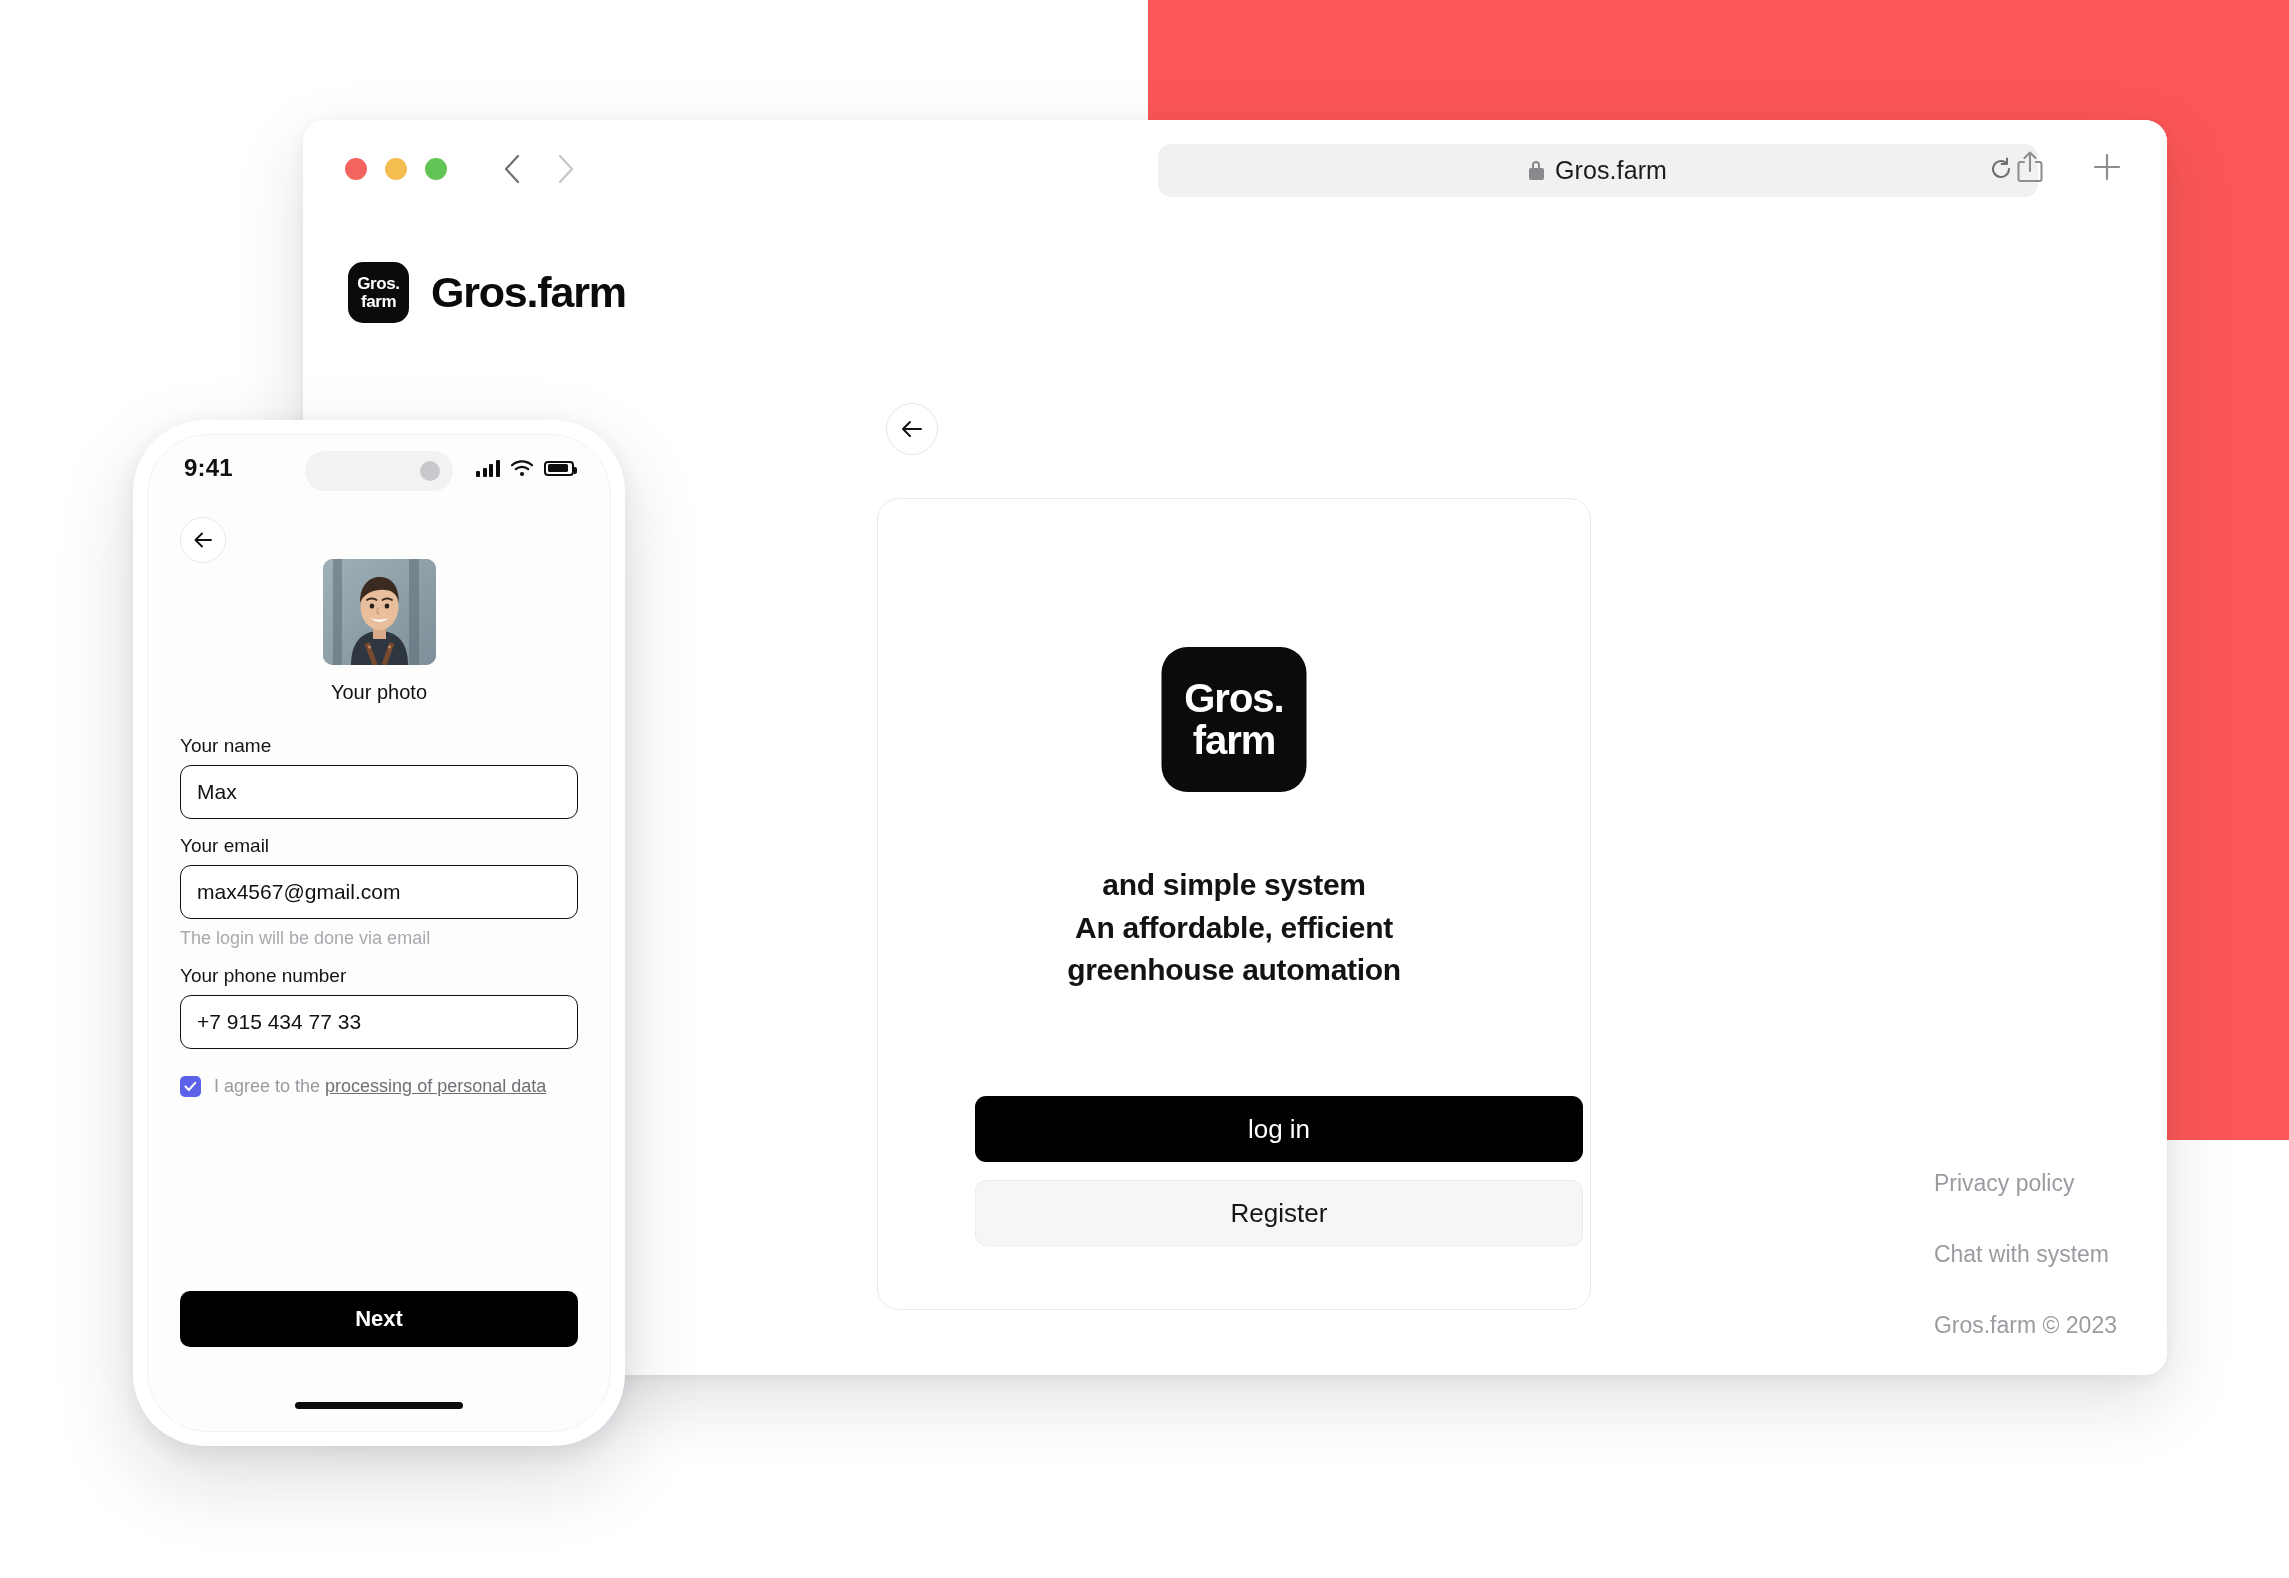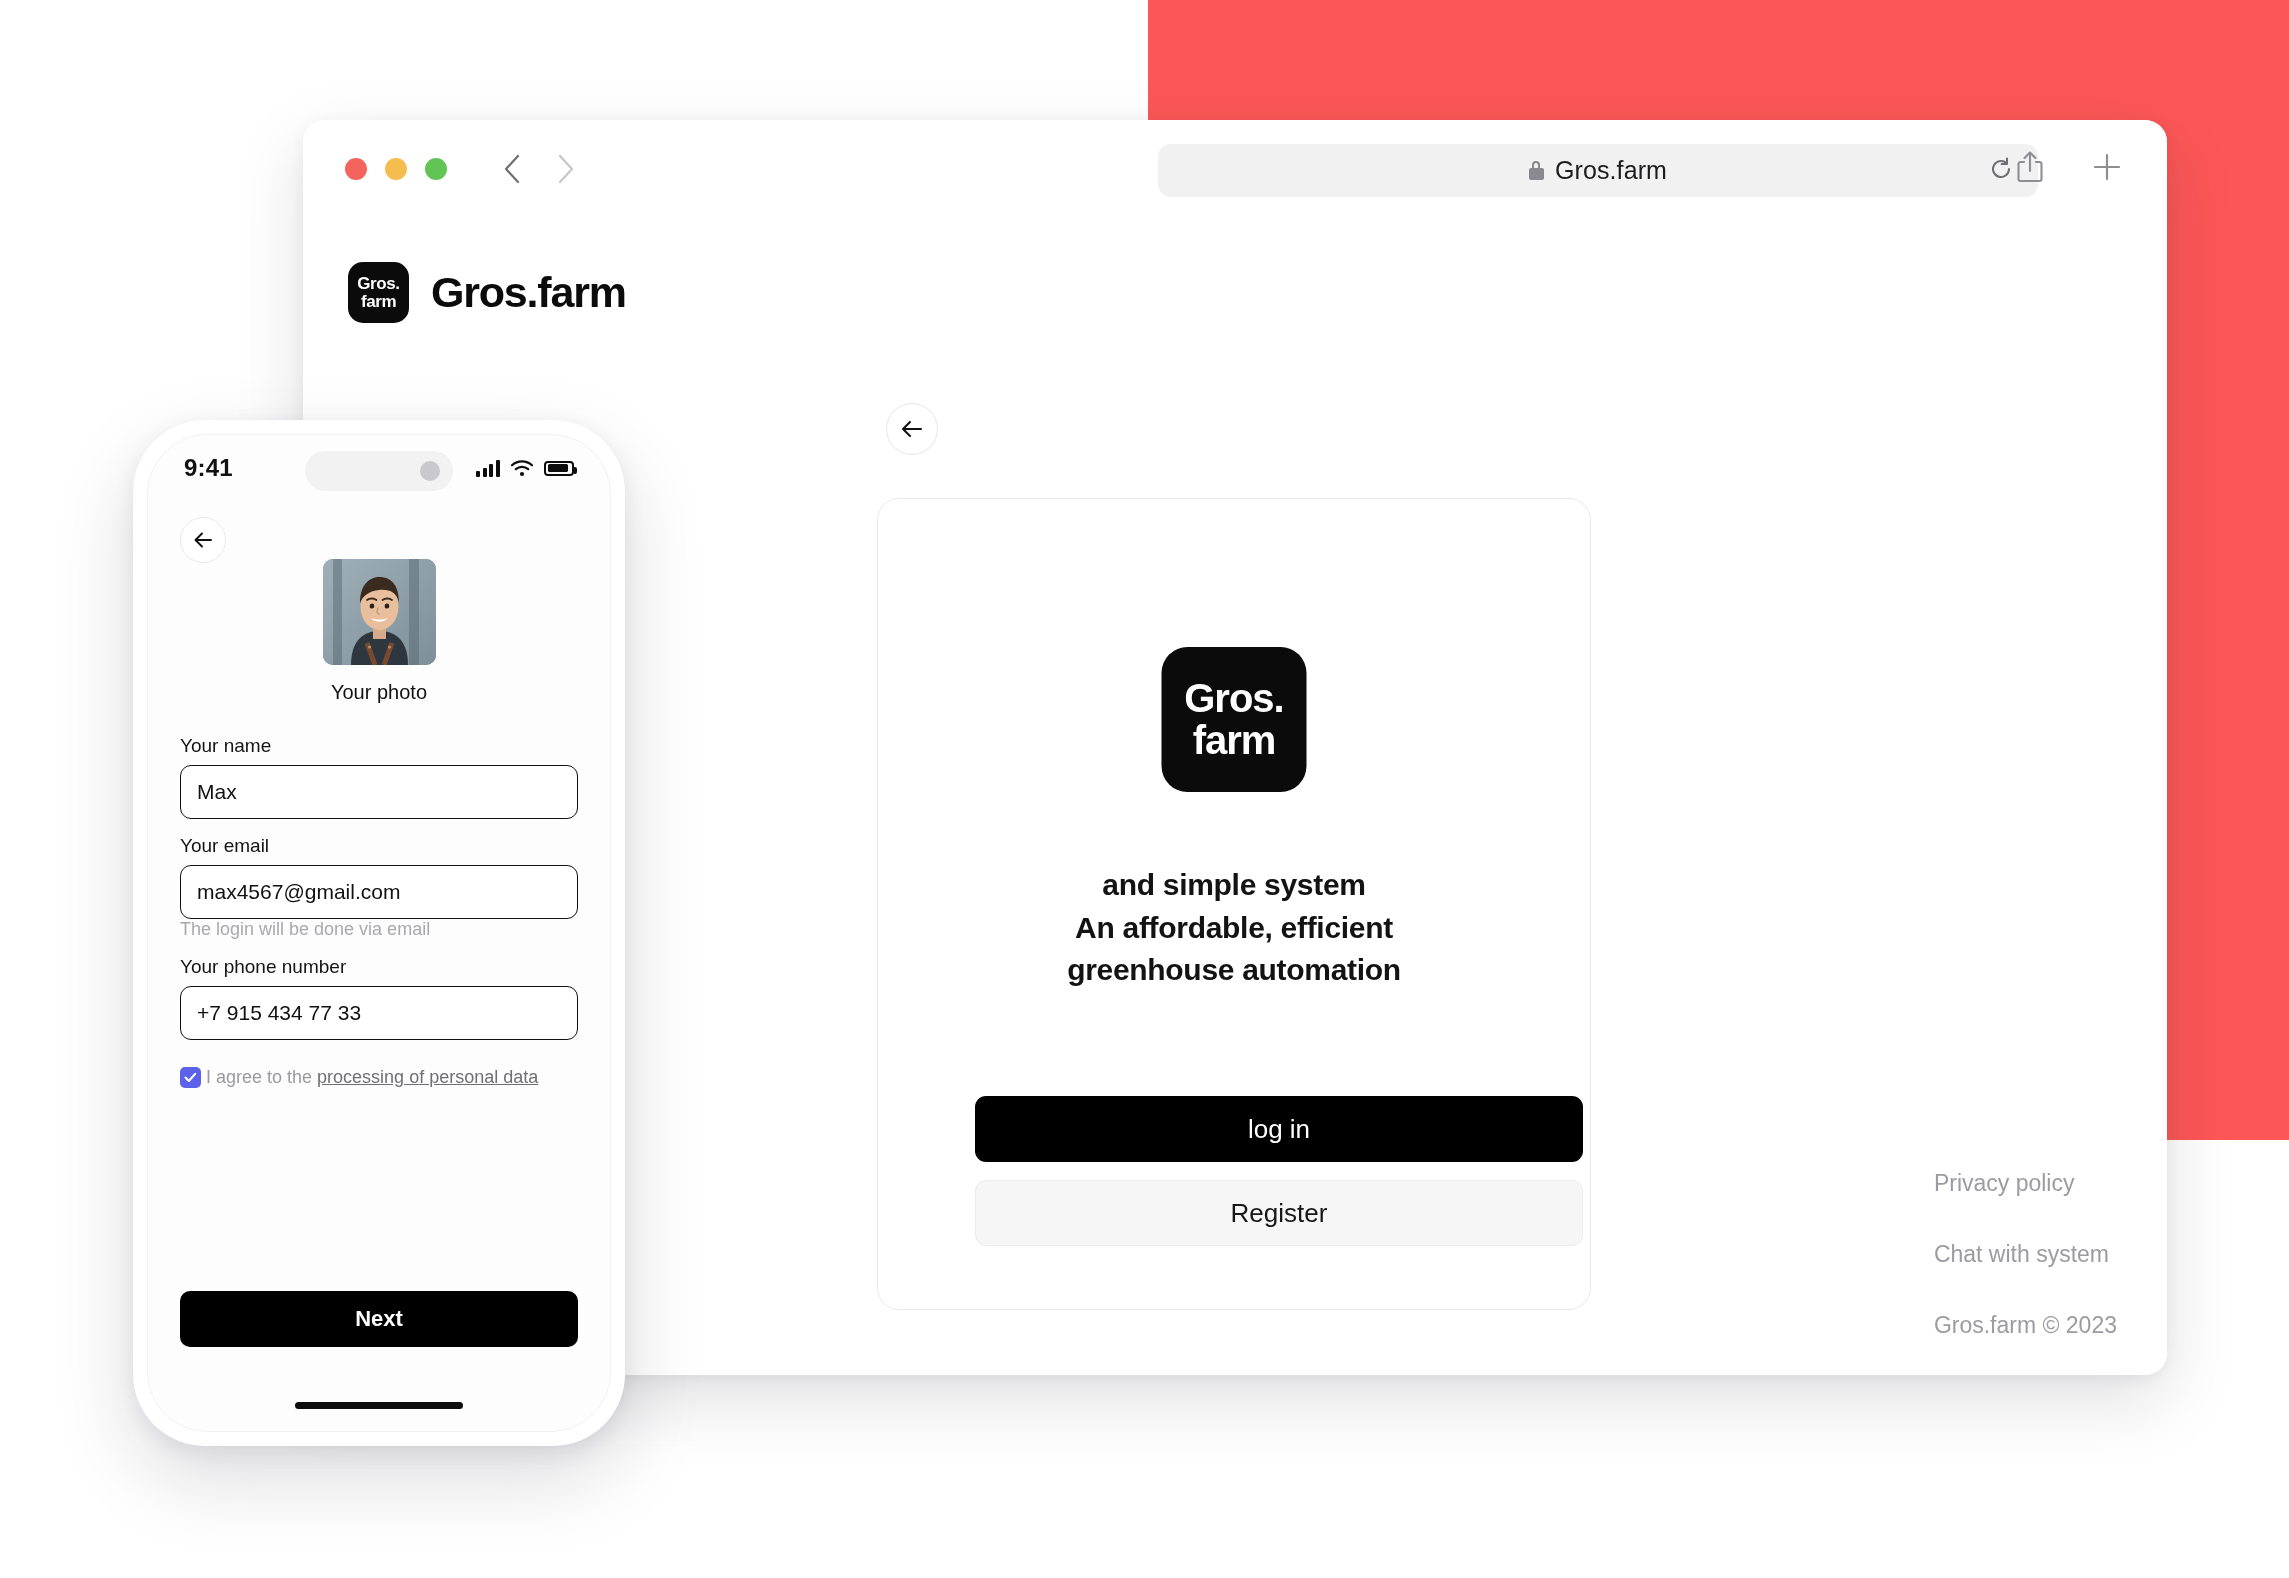--- a/index.html
+++ b/index.html
@@ -161,23 +161,23 @@
   .photo svg{ display:block; width:100%; height:100%; }
   .photo-label{ margin-top:16px; font-size:20px; color:#111; }
 
   .form{ position:absolute; left:32px; right:32px; top:300px; }
   .flabel{ font-size:19px; color:#141414; margin-bottom:8px; }
   .finput{
     width:100%; height:54px; border:1.7px solid #111; border-radius:11px;
     background:#fff; padding:0 16px; font-size:21px; color:#111;
     font-family:inherit; display:flex; align-items:center;
   }
-  .fhint{ font-size:18px; color:#A8A8AE; margin-top:0; }
+  .fhint{ font-size:18px; color:#A8A8AE; margin-top:9px; }
   .fgap{ height:16px; }
-  .agree{ display:flex; align-items:center; gap:5px; margin-top:27px; }
+  .agree{ display:flex; align-items:center; gap:13px; margin-top:27px; }
   .cbox{
     width:21px; height:21px; border-radius:5px; background:#5B61E8;
     display:flex; align-items:center; justify-content:center; flex:0 0 auto;
   }
   .agree-text{ font-size:18px; color:#9A9AA0; }
   .agree-text u{ color:#6F6F75; text-decoration:underline; }
 
   .next-wrap{ position:absolute; left:32px; right:32px; bottom:84px; }
   .btn-next{
     width:100%; height:56px; border-radius:10px; background:#000; color:#fff;

